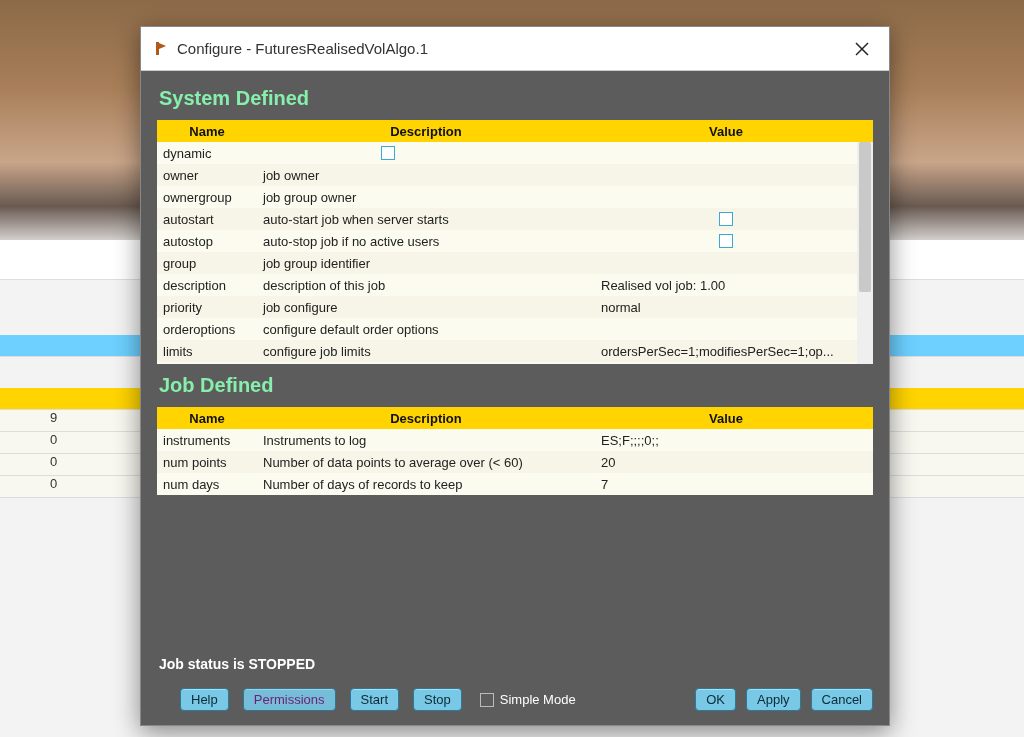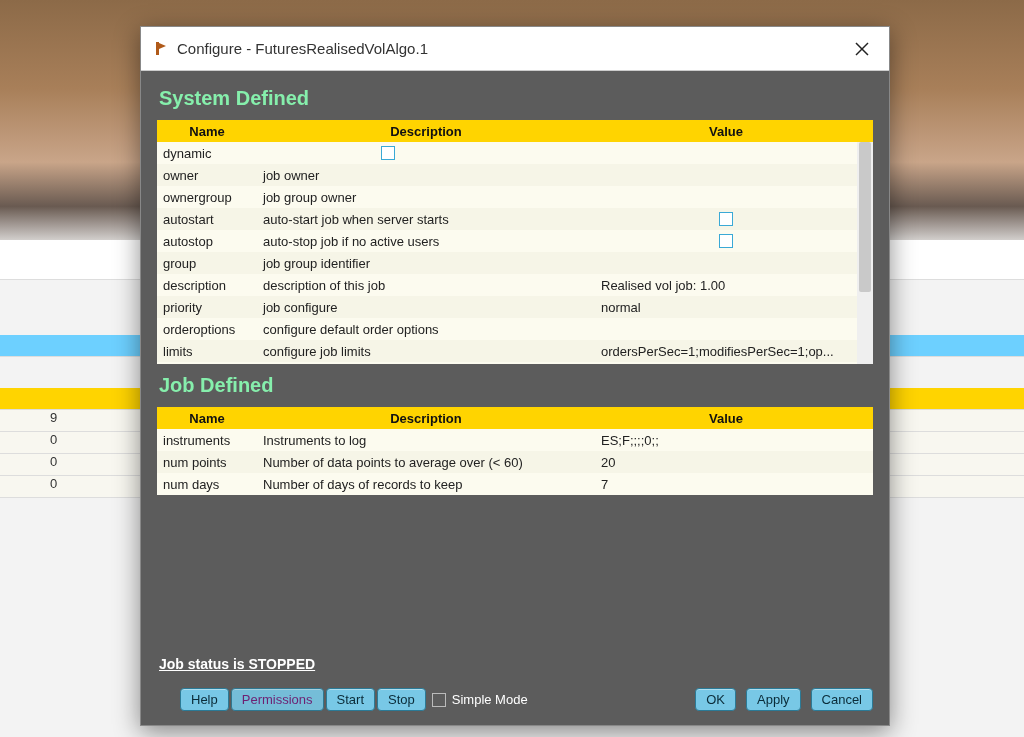--- a/index.html
+++ b/index.html
@@ -130,25 +130,24 @@
   .vscroll .thumb {
     position:absolute; left:2px; width:12px;
     background:#c9c9c9; border-radius:2px;
   }
 
   .spacer { flex:1; }
 
   .status {
     color:#fff; font-weight:bold; font-size:14px;
     margin: 4px 0 8px 2px;
-    text-decoration: underline;
   }
 
   .button-row {
-    display:flex; align-items:center; gap:2px;
+    display:flex; align-items:center; gap:14px;
     padding-bottom:4px;
     padding-left:23px;
   }
   .btn {
     background:#78c8e6;
     color:#0a2b38;
     border:1px solid #2b7a96;
     border-radius:4px;
     padding:3px 10px;
     font-size:13px;

